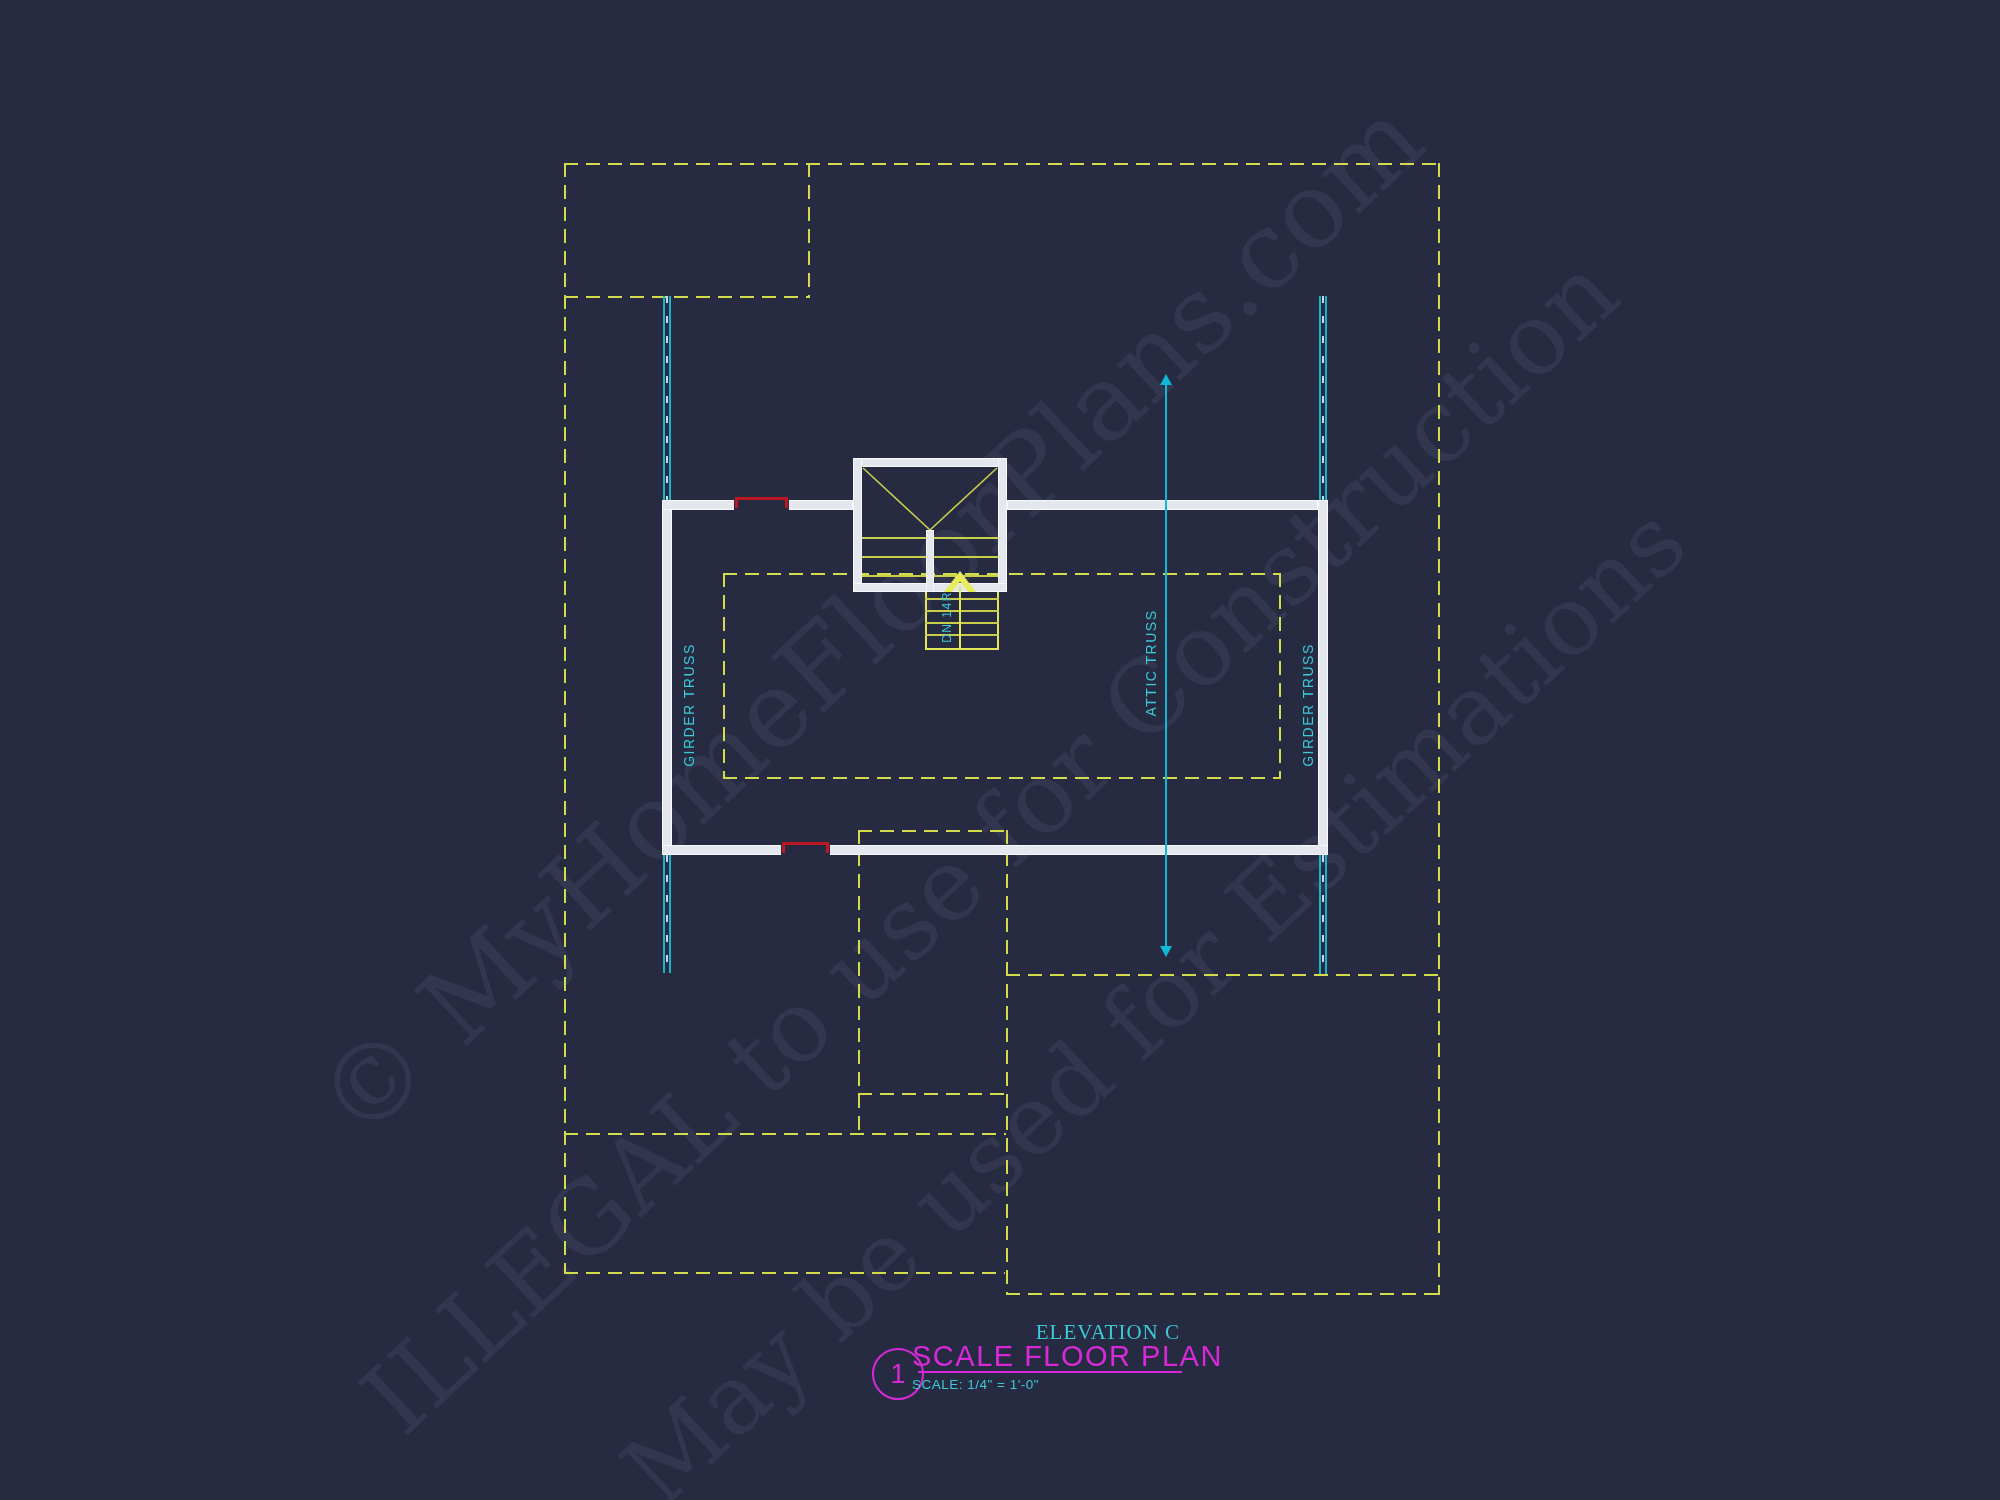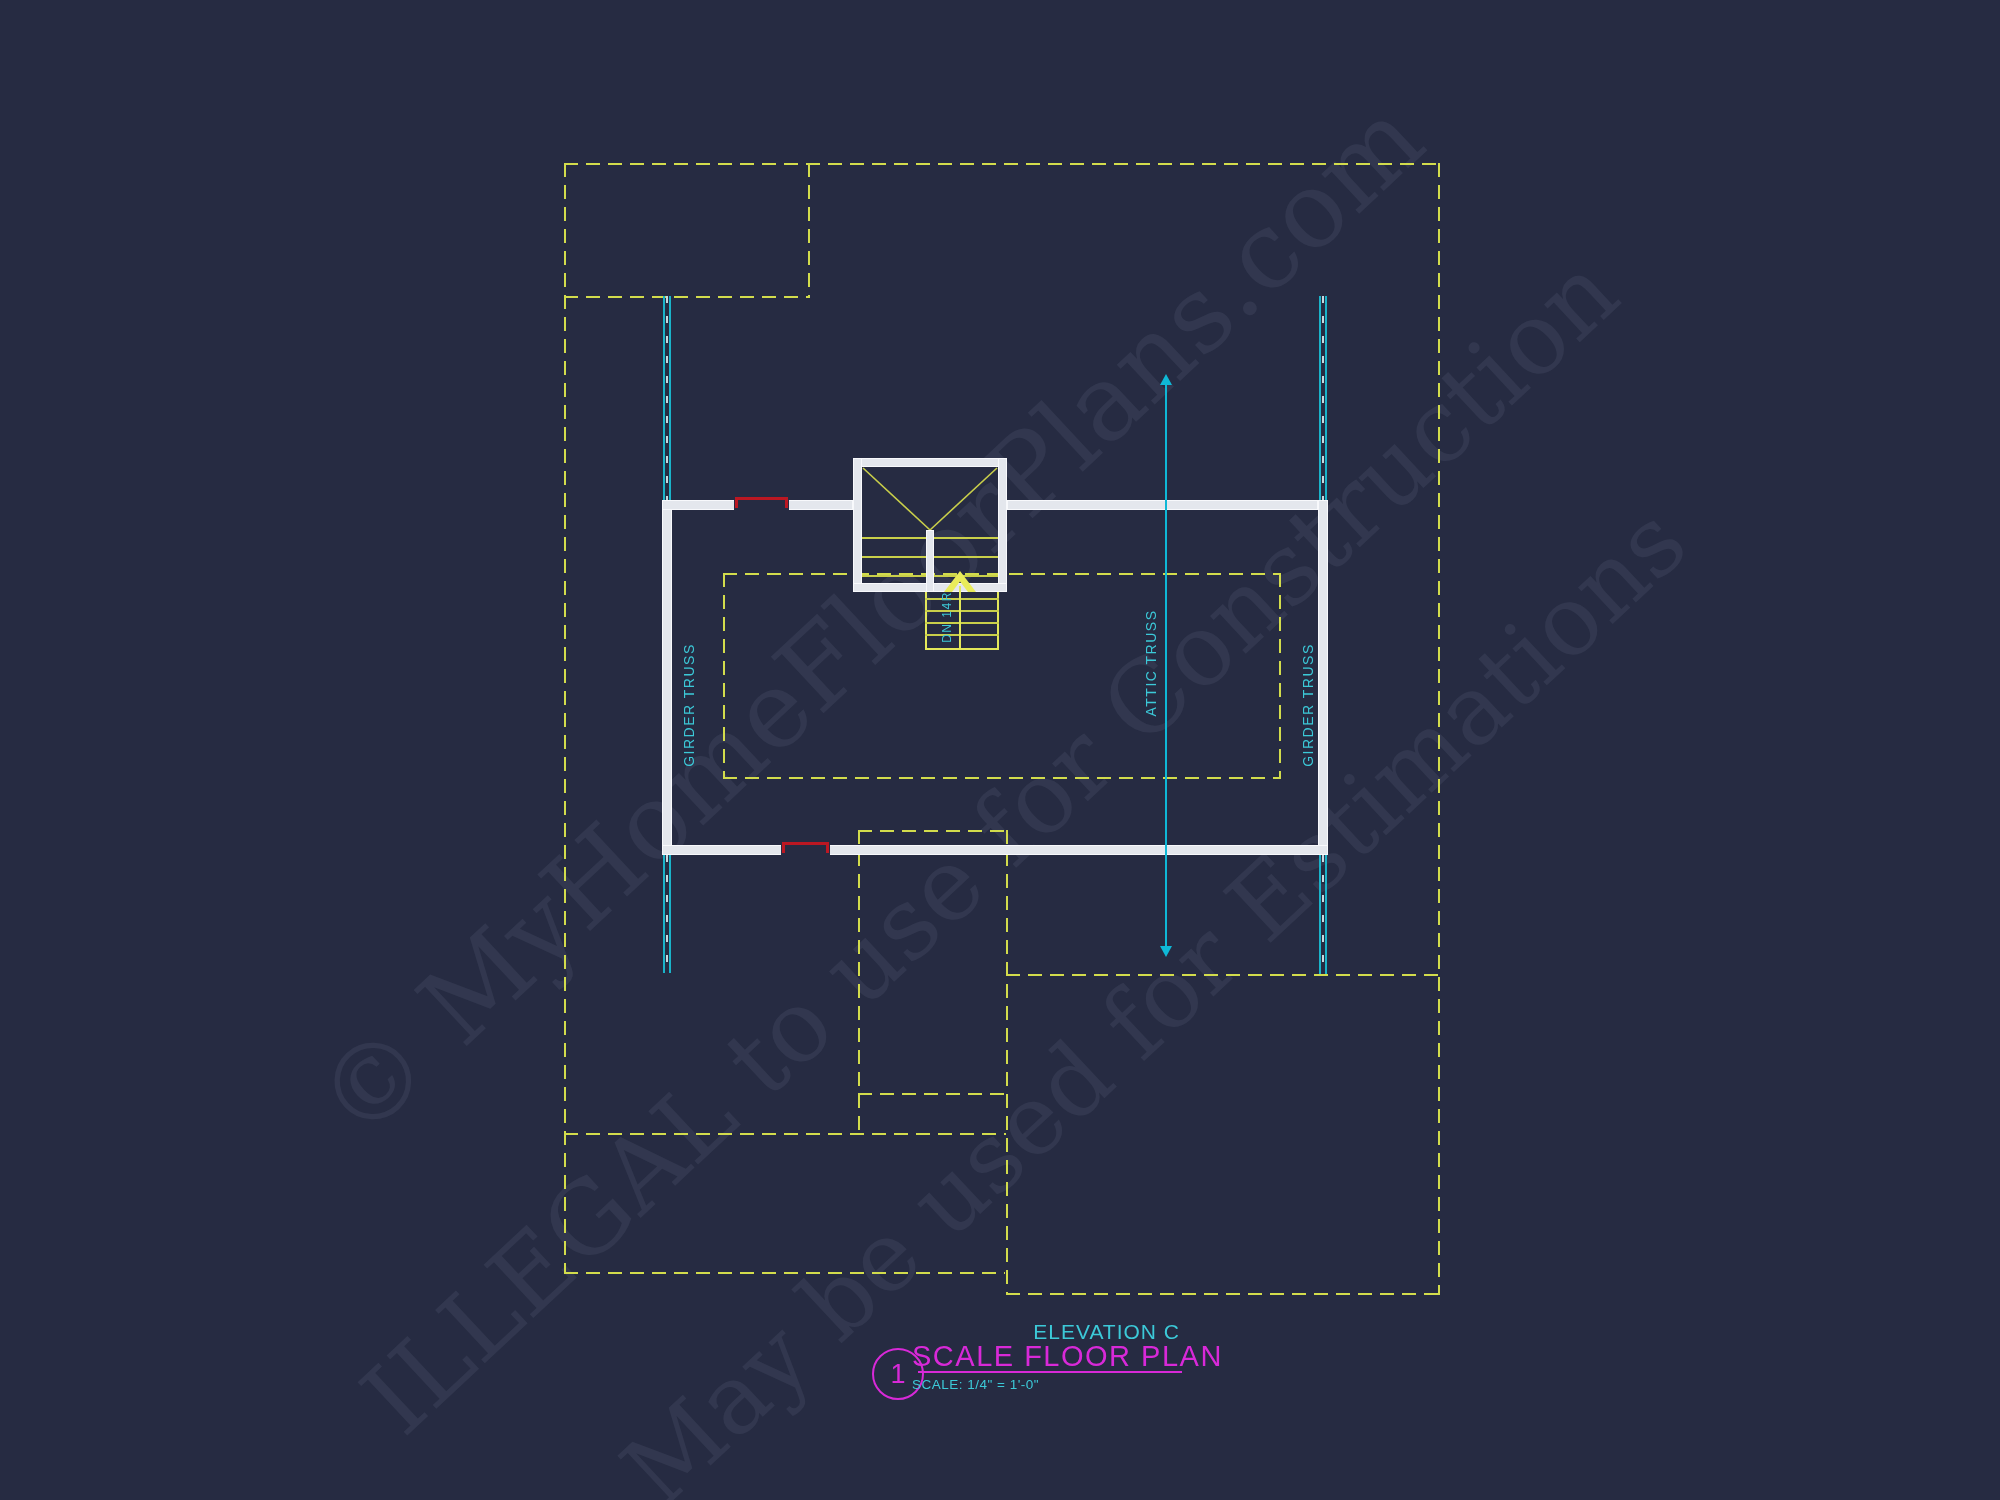--- a/index.html
+++ b/index.html
@@ -26,21 +26,21 @@
   .ybright{position:absolute;background:#e3e85a;}
   .cut{position:absolute;background:#262b42;}
   .redbr{position:absolute;box-sizing:border-box;height:11px;
          border-top:3px solid #bb1722;border-left:3px solid #bb1722;border-right:3px solid #bb1722;}
   .vlabel{position:absolute;color:#3cc9d8;font-size:14px;letter-spacing:1.5px;white-space:nowrap;
           transform:translate(-50%,-50%) rotate(-90deg);}
   .wm{position:absolute;font-family:"DejaVu Serif","Liberation Serif",serif;
       color:rgba(198,210,248,0.075);white-space:nowrap;
       transform:translate(-50%,-50%) rotate(-43deg);}
   .tb-elev{position:absolute;left:1000px;top:1320px;width:180px;text-align:right;
-           color:#3cc9d8;font-size:21px;letter-spacing:1px;}
+           color:#3cc9d8;font-size:21px;letter-spacing:1px;font-family:Liberation Serif, serif;}
   .tb-title{position:absolute;left:912px;top:1340px;color:#d829d8;font-size:29px;letter-spacing:1.5px;}
   .tb-underline{position:absolute;left:918px;top:1371px;width:264px;height:2px;background:#d829d8;}
   .tb-circle{position:absolute;left:872px;top:1348px;width:48px;height:48px;border-radius:50%;
              border:2px solid #d829d8;color:#d829d8;font-size:27px;line-height:48px;text-align:center;}
   .tb-scale{position:absolute;left:912px;top:1377px;color:#3cc9d8;font-size:13.5px;letter-spacing:.5px;}
 </style>
 </head>
 <body>
 
 <div id="canvas">

